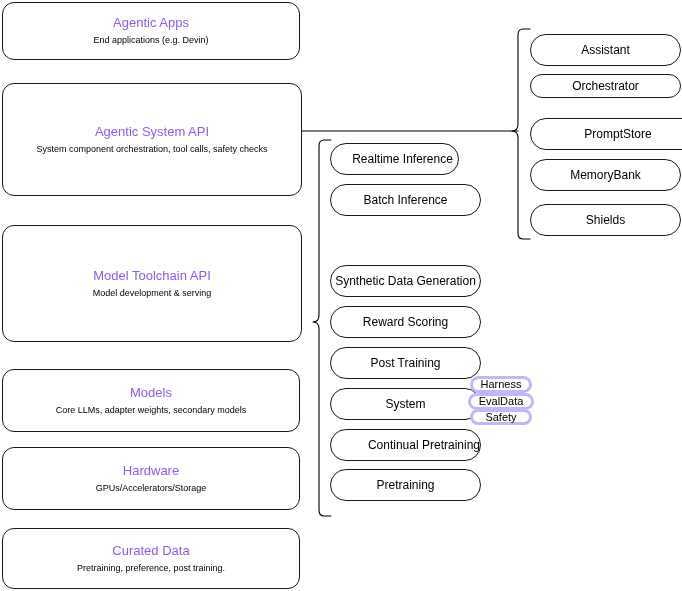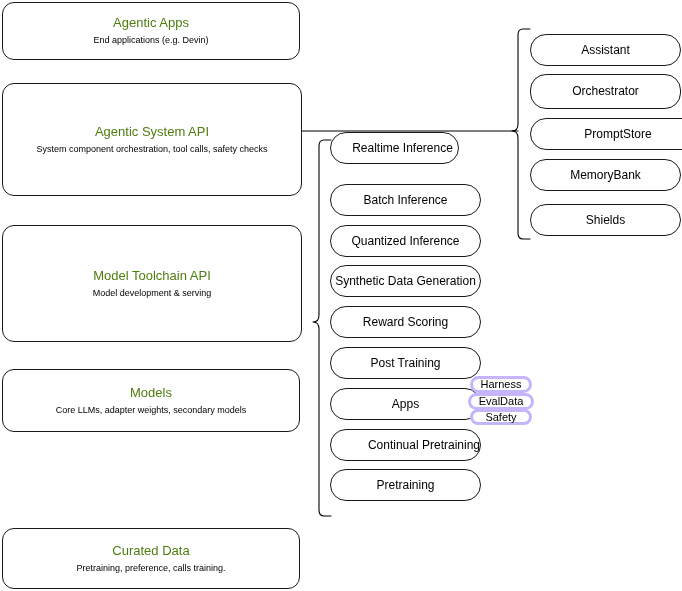--- a/index.html
+++ b/index.html
@@ -32,21 +32,21 @@
     background: #ffffff;
     display: flex;
     flex-direction: column;
     align-items: center;
     justify-content: center;
     text-align: center;
   }
   .stack-title {
     font-size: 13px;
     line-height: 16px;
-    color: #4d7c0f;
+    color: #8b5cf6;
     white-space: nowrap;
   }
   .stack-sub {
     font-size: 9px;
     line-height: 13px;
     color: #000000;
     margin-top: 3px;
     white-space: nowrap;
   }
 
@@ -119,55 +119,56 @@
   <div class="stack-box" style="left:2px; top:83px; width:300px; height:113px;">
     <div class="stack-title">Agentic System API</div>
     <div class="stack-sub">System component orchestration, tool calls, safety checks</div>
   </div>
 
   <div class="stack-box" style="left:2px; top:369px; width:298px; height:63px;">
     <div class="stack-title">Models</div>
     <div class="stack-sub">Core LLMs, adapter weights, secondary models</div>
   </div>
 
+  <div class="stack-box" style="left:2px; top:447px; width:298px; height:63px;">
+    <div class="stack-title">Hardware</div>
+    <div class="stack-sub">GPUs/Accelerators/Storage</div>
+  </div>
 
   <div class="stack-box" style="left:2px; top:528px; width:298px; height:61px;">
     <div class="stack-title">Curated Data</div>
-    <div class="stack-sub">Pretraining, preference, calls training.</div>
+    <div class="stack-sub">Pretraining, preference, post training.</div>
   </div>
 
   <svg id="connectors" viewBox="0 0 682 591" width="682" height="591" xmlns="http://www.w3.org/2000/svg">
 
     <line x1="302" y1="131" x2="518" y2="131"></line>
 
     <path d="M530,29 L523,29 Q518,29 518,35 L518,124 Q518,131 512,131 Q518,131 518,138 L518,233 Q518,239 523,239 L530,239"></path>
 
     <path d="M331,140 L324,140 Q319,140 319,146 L319,315 Q319,322 313,322 Q319,322 319,329 L319,510 Q319,516 324,516 L331,516"></path>
   </svg>
 
-  <div class="cap-box" style="left:330px; top:132px; width:129px; height:32px;padding-left:16px;">
+  <div class="cap-box" style="left:330px; top:143px; width:129px; height:32px;padding-left:16px;">
     <span>Realtime Inference</span>
   </div>
   <div class="cap-box" style="left:330px; top:184px; width:151px; height:32px;">
     <span>Batch Inference</span>
   </div>
-  <div class="cap-box" style="left:330px; top:225px; width:151px; height:32px;">
-    <span>Quantized Inference</span>
-  </div>
   <div class="cap-box" style="left:330px; top:306px; width:151px; height:32px;">
     <span>Reward Scoring</span>
   </div>
   <div class="cap-box" style="left:330px; top:265px; width:151px; height:32px;">
     <span>Synthetic Data Generation</span>
   </div>
   <div class="cap-box" style="left:330px; top:347px; width:151px; height:32px;">
     <span>Post Training</span>
   </div>
   <div class="cap-box" style="left:330px; top:388px; width:151px; height:32px;">
-    <span>Apps</span>
+    <span>System</span>
   </div>
   <div class="cap-box" style="left:330px; top:429px; width:151px; height:32px;justify-content:flex-end;">
     <span>Continual Pretraining</span>
   </div>
   <div class="cap-box" style="left:330px; top:469px; width:151px; height:32px;">
     <span>Pretraining</span>
   </div>
 
   <div class="badge" style="left:470px; top:376px; width:62px; height:17px;">
     <span>Harness</span>
@@ -175,21 +176,21 @@
   <div class="badge" style="left:468px; top:393px; width:66px; height:17px;">
     <span>EvalData</span>
   </div>
   <div class="badge" style="left:470px; top:409px; width:62px; height:16px;">
     <span>Safety</span>
   </div>
 
   <div class="cap-box" style="left:530px; top:34px; width:151px; height:32px;">
     <span>Assistant</span>
   </div>
-  <div class="cap-box" style="left:530px; top:74px; width:151px; height:35px;">
+  <div class="cap-box" style="left:530px; top:74px; width:151px; height:24px;">
     <span>Orchestrator</span>
   </div>
   <div class="cap-box" style="left:530px; top:118px; width:176px; height:32px;">
     <span>PromptStore</span>
   </div>
   <div class="cap-box" style="left:530px; top:159px; width:151px; height:32px;">
     <span>MemoryBank</span>
   </div>
   <div class="cap-box" style="left:530px; top:204px; width:151px; height:32px;">
     <span>Shields</span>

